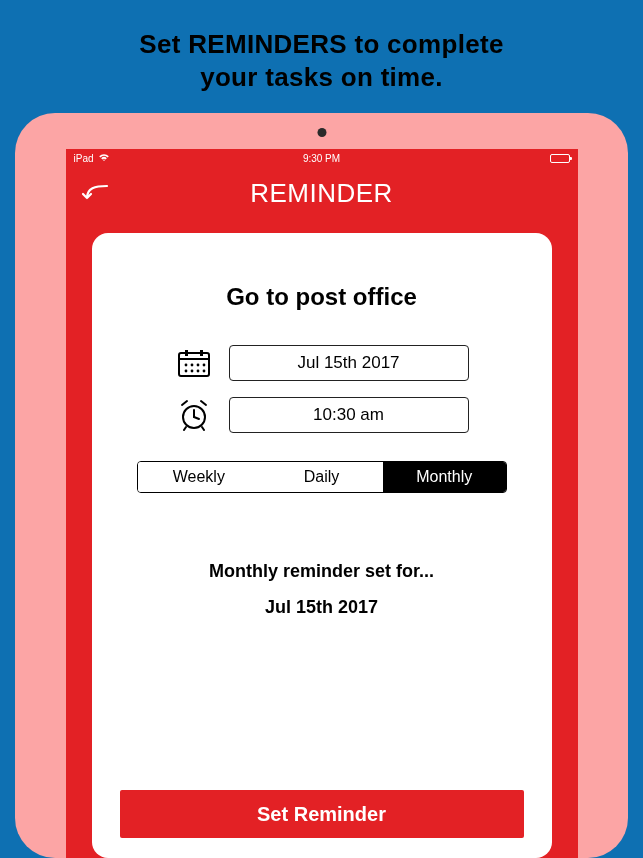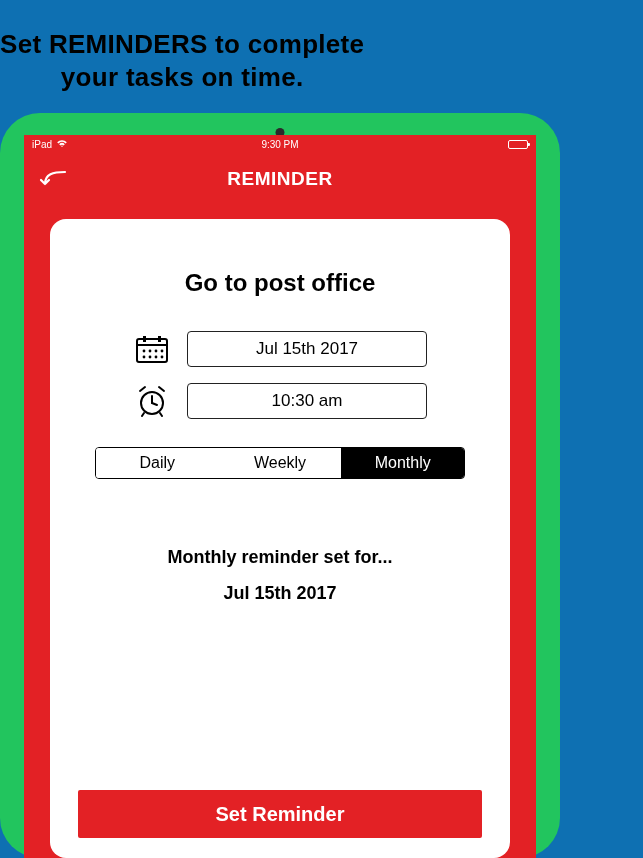--- a/index.html
+++ b/index.html
@@ -1,39 +1,39 @@
 <!DOCTYPE html>
 <html><head>
 <meta charset="utf-8">
 <style>
   * { margin: 0; padding: 0; box-sizing: border-box; }
   html, body { width: 643px; height: 858px; overflow: hidden; font-family: -apple-system, "Helvetica Neue", Arial, sans-serif; }
 
   .promo-bg {
     width: 100%; height: 100%;
     background: #0E70B2;
-    display: flex; flex-direction: column; align-items: flex-start;
+    display: flex; flex-direction: column; align-items: center;
   }
   .promo-headline {
     text-align: center;
     font-size: 26px;
     font-weight: 700;
     color: #000;
     line-height: 1.25;
     margin-top: 28px;
     margin-bottom: 20px;
     letter-spacing: 0.3px;
   }
 
   .device-frame {
-    width: 560px;
+    width: 613px;
     height: 858px;
-    background: #22c55e;
+    background: #fca5a5;
     border-radius: 40px;
-    padding: 8px 24px 0 24px;
+    padding: 22px 24px 0 24px;
     display: flex; flex-direction: column; align-items: center;
     position: relative;
   }
   .device-camera {
     width: 9px; height: 9px; border-radius: 50%;
     background: #2a2a2a;
     position: absolute; top: 15px; left: 50%; transform: translateX(-50%);
   }
   .screen {
     width: 512px;
@@ -62,21 +62,21 @@
     height: 52px;
     display: flex; align-items: center; justify-content: center;
     position: relative;
   }
   .back-btn {
     position: absolute; left: 12px; top: 50%; transform: translateY(-50%);
     width: 36px; height: 28px; display: flex; align-items: center; justify-content: center;
     cursor: pointer;
   }
   .app-title {
-    font-size: 19px; font-weight: 700; letter-spacing: 0.5px;
+    font-size: 26px; font-weight: 400; letter-spacing: 0.5px;
   }
 
   .content-area {
     flex: 1;
     background: #E32125;
     padding: 14px 26px 0 26px;
   }
   .card {
     background: #fff;
     border-radius: 16px;
@@ -232,24 +232,24 @@
                 <line x1="25" y1="28" x2="27" y2="31" stroke="#000" stroke-width="2" stroke-linecap="round"></line>
               </svg>
             </div>
             <div class="field-input">
               <span>10:30 am</span>
             </div>
           </div>
 
           <div class="seg-control">
             <div class="seg-item">
+              <span>Weekly</span>
+            </div>
+            <div class="seg-item">
               <span>Daily</span>
-            </div>
-            <div class="seg-item">
-              <span>Weekly</span>
             </div>
             <div class="seg-item selected">
               <span>Monthly</span>
             </div>
           </div>
 
           <div class="summary">
             <div>Monthly reminder set for...</div>
             <div>Jul 15th 2017</div>
           </div>

